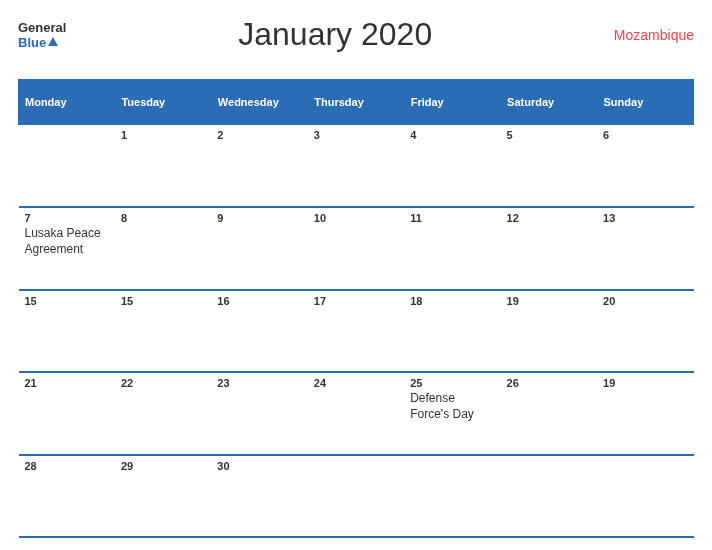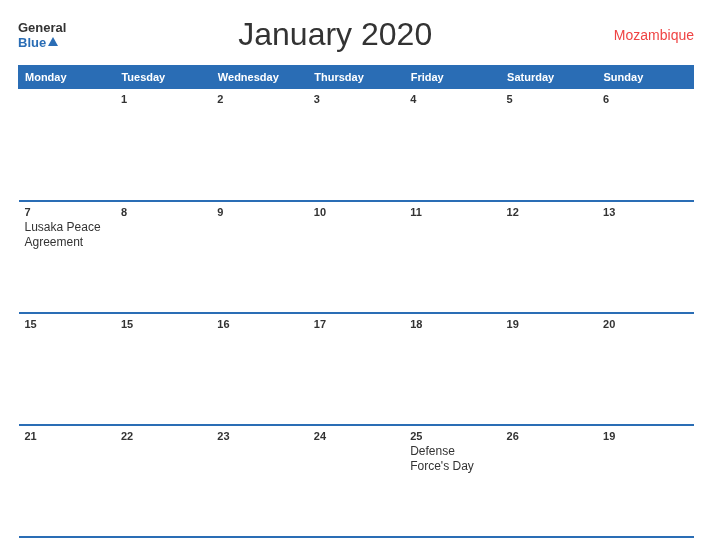--- a/index.html
+++ b/index.html
@@ -14,21 +14,21 @@
       width: 712px;
       height: 550px;
       padding: 16px 18px 12px 18px;
       display: flex;
       flex-direction: column;
     }
     .header {
       display: flex;
       align-items: center;
       justify-content: space-between;
-      margin-bottom: 12px;
+      margin-bottom: 26px;
     }
     .calendar-title {
       font-size: 32px;
       font-weight: normal;
       color: #333;
       text-align: center;
       flex: 1;
     }
     .country-name {
       font-size: 14px;
@@ -39,21 +39,21 @@
     .calendar-table {
       width: 100%;
       border-collapse: collapse;
       flex: 1;
     }
     .calendar-table thead tr th {
       background-color: #2a6db5;
       color: #fff;
       font-size: 11px;
       font-weight: bold;
-      padding: 5px 6px;
+      padding: 16px 6px;
       text-align: left;
       border: 1px solid #2a6db5;
     }
     .calendar-table tbody tr {
       border-bottom: 2px solid #2a6db5;
     }
     .calendar-table tbody tr td {
       vertical-align: top;
       padding: 4px 6px 4px 6px;
       font-size: 11px;
@@ -223,15 +223,30 @@
             <span class="day-number">25</span>
             <span class="event-label">Defense Force's Day</span>
           </td>
           <td>
             <span class="day-number">26</span>
           </td>
           <td>
             <span class="day-number">19</span>
           </td>
         </tr>
+        <tr class="last-row">
+          <td>
+            <span class="day-number">28</span>
+          </td>
+          <td>
+            <span class="day-number">29</span>
+          </td>
+          <td>
+            <span class="day-number">30</span>
+          </td>
+          <td></td>
+          <td></td>
+          <td></td>
+          <td></td>
+        </tr>
       </tbody>
   </table>
 </div>
 
 </body></html>

